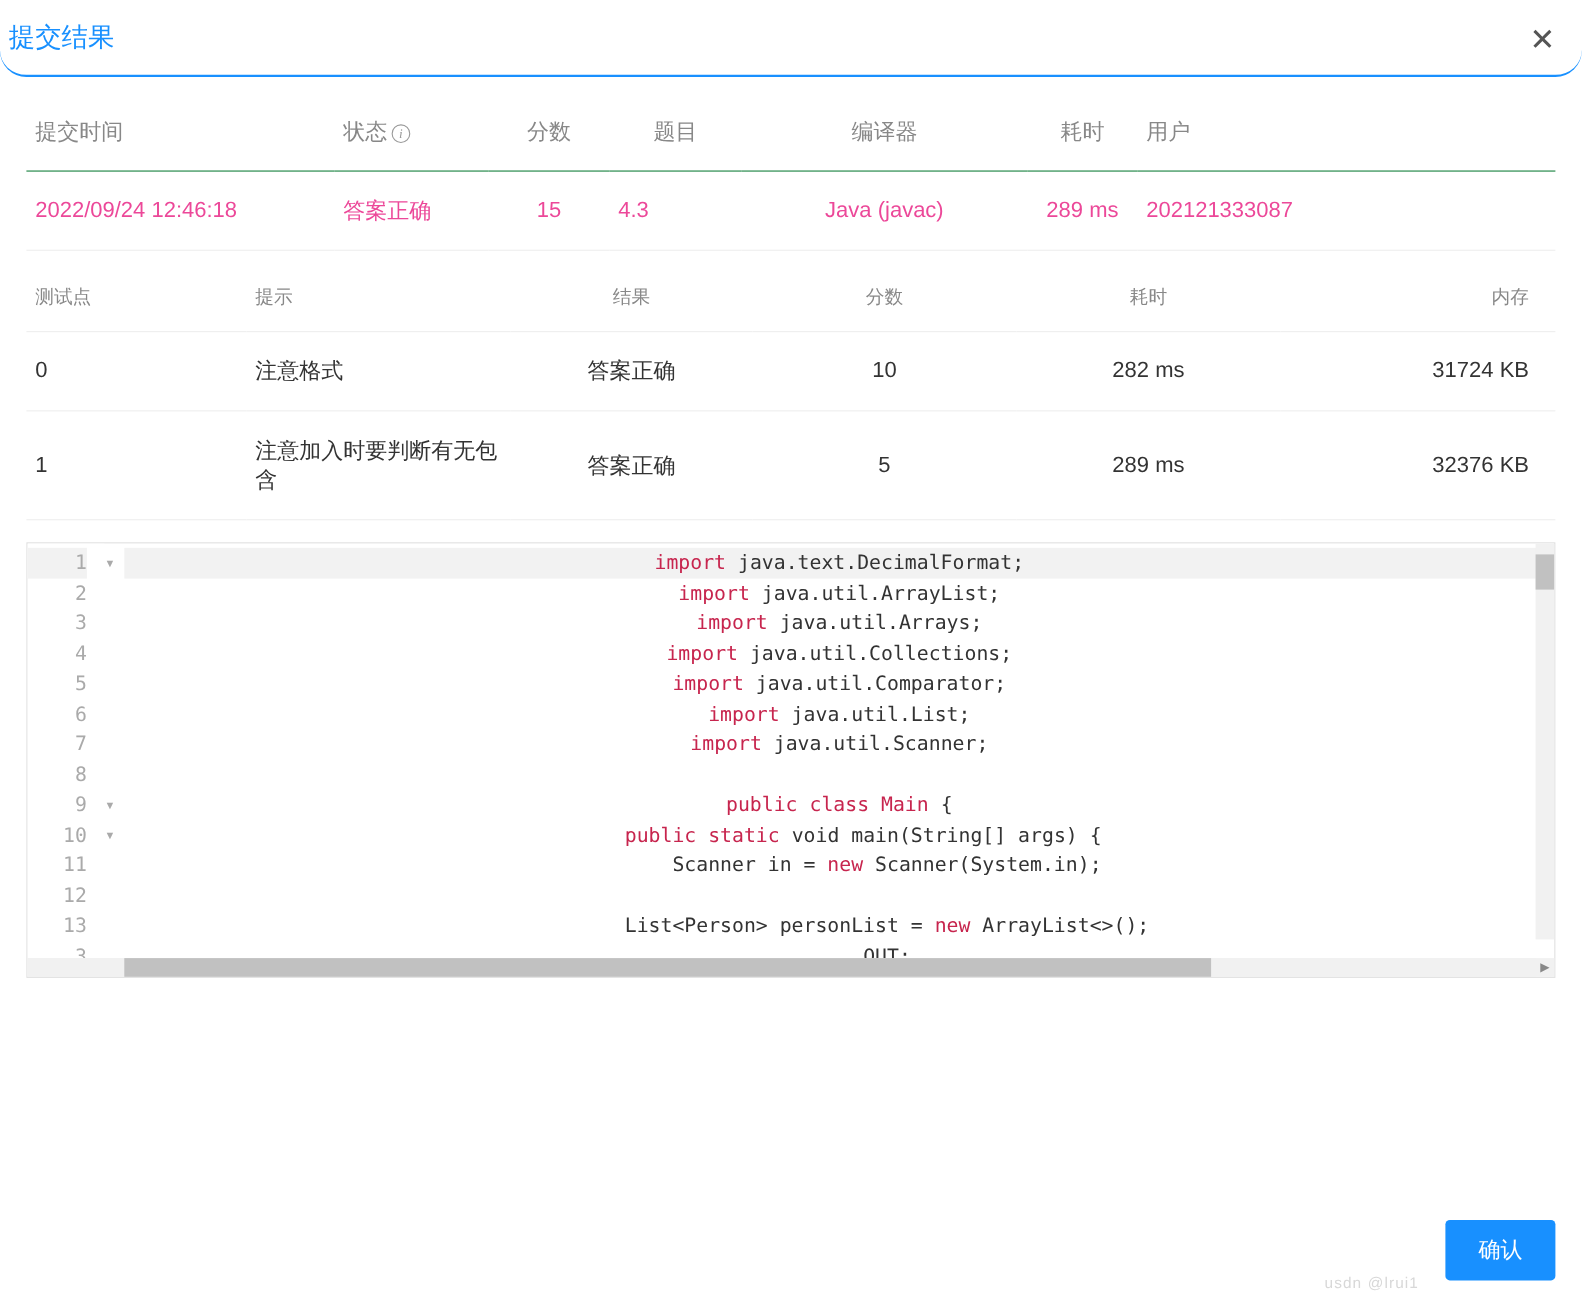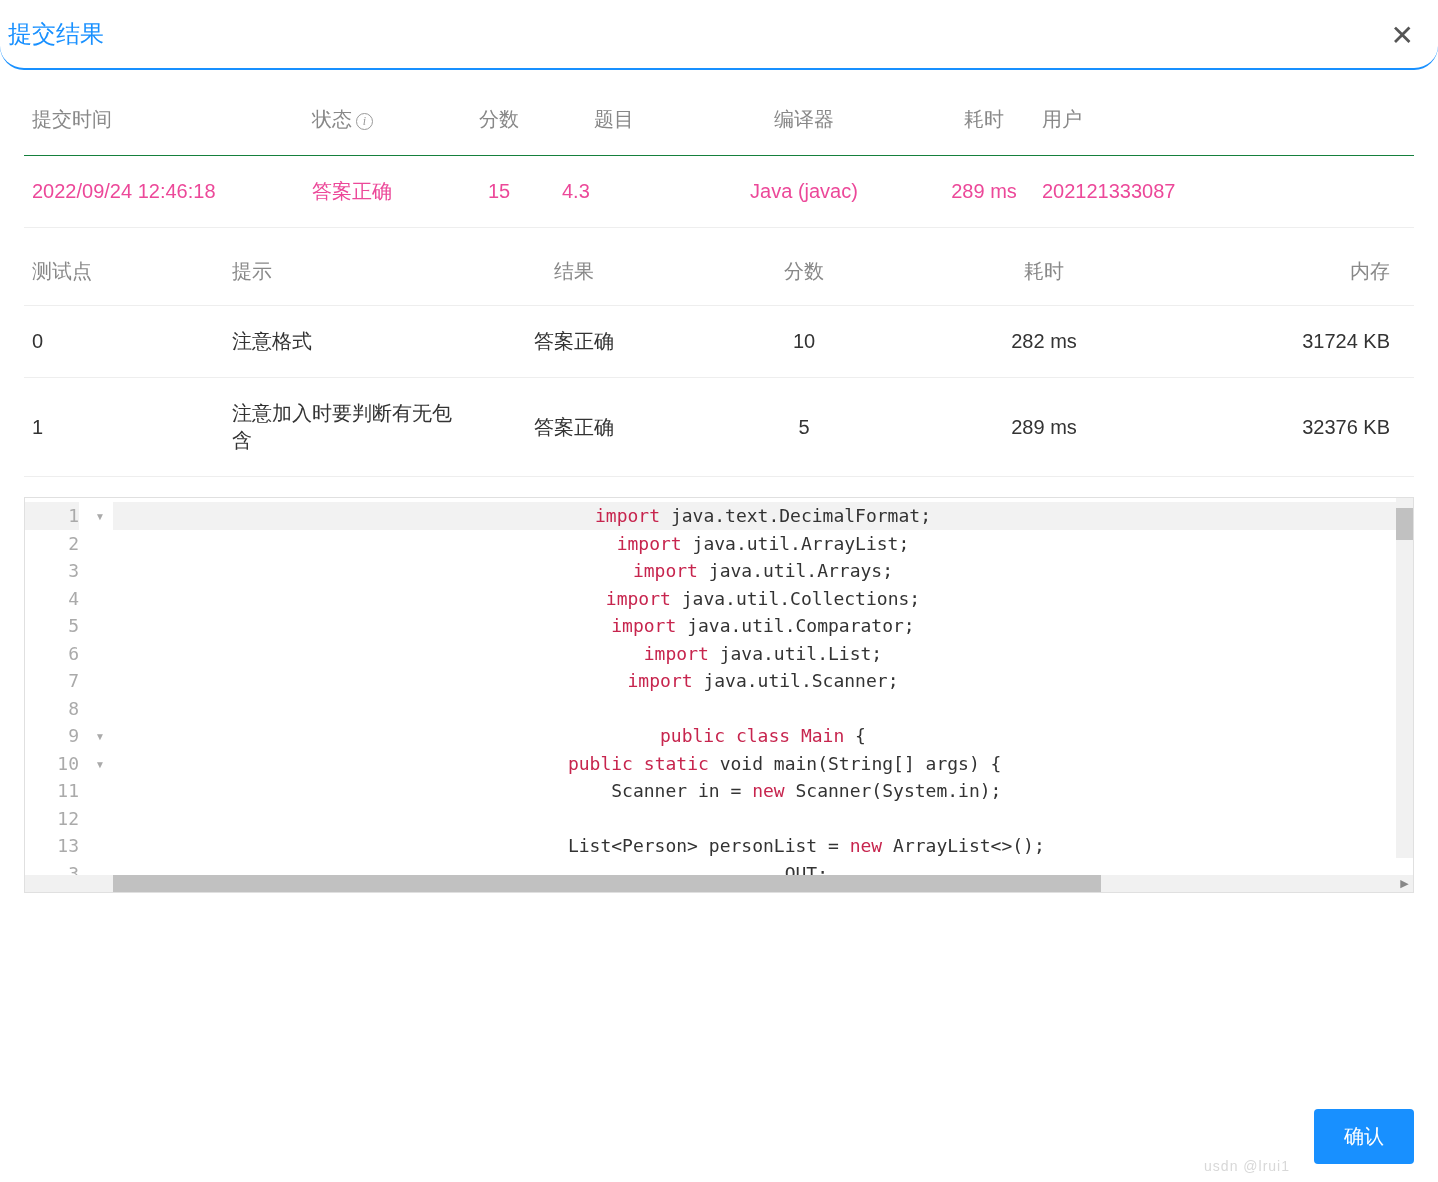--- a/index.html
+++ b/index.html
@@ -10,21 +10,21 @@
 .close-btn { font-size: 28px; color: #555; cursor: pointer; background: none; border: none; line-height: 1; }
 .content { padding: 0 24px; }
 table.info { width: 100%; border-collapse: collapse; }
 table.info th, table.info td { text-align: left; padding: 22px 8px; font-size: 20px; font-weight: 400; }
 table.info thead th { color: #888; border-bottom: 1px solid #15803d; padding-top: 36px; }
 table.info tbody td { color: #ec4899; border-bottom: 1px solid #eee; }
 .status-red { color: #e74c3c; }
 .link-blue { color: #1890ff; }
 .info-icon { display: inline-block; width: 17px; height: 17px; border: 1.3px solid #999; border-radius: 50%; font-size: 12px; text-align: center; line-height: 15px; color: #999; margin-left: 4px; vertical-align: 1px; font-style: italic; font-family: serif; }
 table.tests { width: 100%; border-collapse: collapse; margin-top: 10px; }
-table.tests thead th { text-align: left; color: #888; font-size: 20px; font-weight: 400; padding: 20px 8px; border-bottom: 1px solid #eee; }
+table.tests thead th { text-align: left; color: #888; font-size: 17px; font-weight: 400; padding: 20px 8px; border-bottom: 1px solid #eee; }
 table.tests tbody td { color: #333; font-size: 20px; padding: 22px 8px; border-bottom: 1px solid #eee; vertical-align: middle; }
 .code-row { display: flex; padding-top: 20px; }
 .code-label { width: 200px; color: #333; font-size: 20px; padding-left: 4px; }
 .editor { flex: 1; border: 1px solid #e0e0e0; height: 396px; position: relative; display: flex; flex-direction: column; background: #fff; }
 .editor-body { flex: 1; display: flex; overflow: hidden; position: relative; }
 .gutter { width: 70px; background: #fff; text-align: right; color: #aaa; font-family: Consolas, Monaco, monospace; font-size: 18px; line-height: 27.5px; padding-top: 4px; padding-right: 16px; user-select: none; }
 .fold-gutter { width: 18px; position: relative; }
 .fold-mark { position: absolute; color: #aaa; font-size: 10px; font-family: sans-serif; }
 .code-area { flex: 1; font-family: Consolas, Monaco, monospace; font-size: 18px; line-height: 27.5px; padding-top: 4px; white-space: pre; color: #333; text-align: center; }
 .active-line { background: #f2f2f2; }

